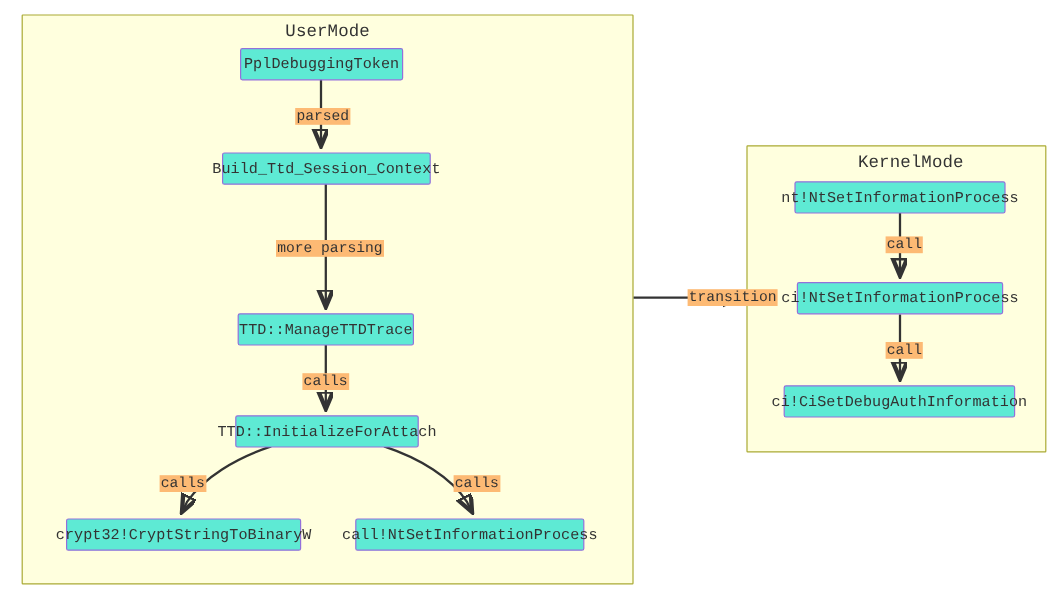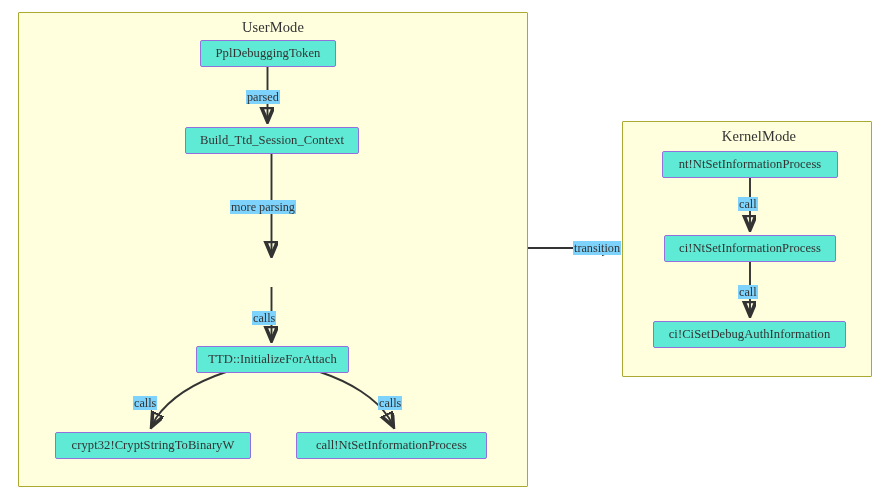--- a/index.html
+++ b/index.html
@@ -5,21 +5,21 @@
   html, body {
     margin: 0;
     padding: 0;
     background: #ffffff;
   }
   #canvas {
     position: relative;
     width: 886px;
     height: 497px;
     background: #ffffff;
-    font-family: Liberation Serif, serif;
+    font-family: Liberation Mono, monospace;
     overflow: hidden;
   }
   .subgraph {
     position: absolute;
     background: #ffffde;
     border: 1px solid #aaaa33;
     border-radius: 1px;
     box-sizing: border-box;
   }
   .subgraph-title {
@@ -39,21 +39,21 @@
     display: flex;
     align-items: center;
     justify-content: center;
     font-size: 12.6px;
     color: #333333;
     white-space: nowrap;
     letter-spacing: 0.05px;
   }
   .edge-label {
     position: absolute;
-    background: #7dd3fc;
+    background: #fdba74;
     color: #333333;
     font-size: 12.2px;
     white-space: nowrap;
     padding: 0 1px;
     line-height: 14px;
     text-align: center;
   }
   svg.edges {
     position: absolute;
     left: 0;
@@ -101,20 +101,21 @@
 
     <line x1="750" y1="177" x2="750" y2="229" marker-end="url(#arrow)"></line>
 
     <line x1="750" y1="262" x2="750" y2="315" marker-end="url(#arrow)"></line>
   </svg>
 
   <div class="node" style="left:200px; top:40px; width:136px; height:27px;">PplDebuggingToken</div>
 
   <div class="node" style="left:185px; top:127px; width:174px; height:27px;">Build_Ttd_Session_Context</div>
 
+  <div class="node" style="left:198px; top:261px; width:147px; height:27px;">TTD::ManageTTDTrace</div>
 
   <div class="node" style="left:196px; top:346px; width:153px; height:27px;">TTD::InitializeForAttach</div>
 
   <div class="node" style="left:55px; top:432px; width:196px; height:27px;">crypt32!CryptStringToBinaryW</div>
 
   <div class="node" style="left:296px; top:432px; width:191px; height:27px;">call!NtSetInformationProcess</div>
 
   <div class="node" style="left:662px; top:151px; width:176px; height:27px;">nt!NtSetInformationProcess</div>
 
   <div class="node" style="left:664px; top:235px; width:172px; height:27px;">ci!NtSetInformationProcess</div>

